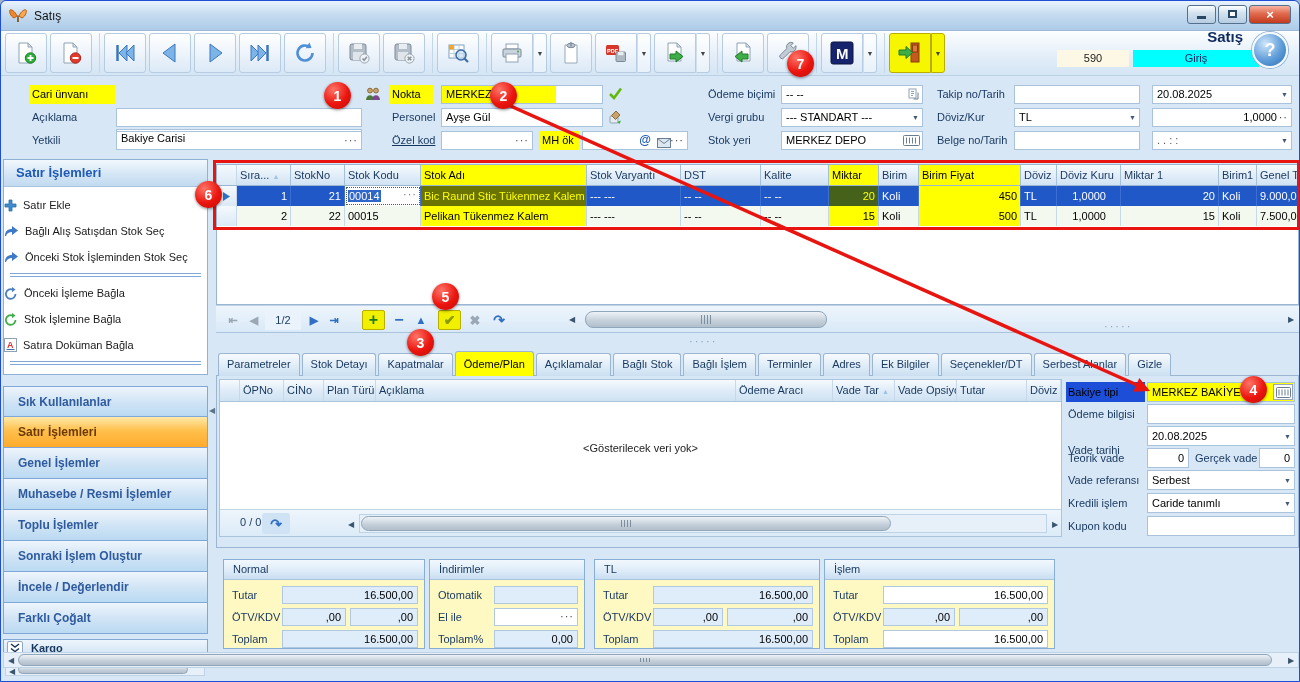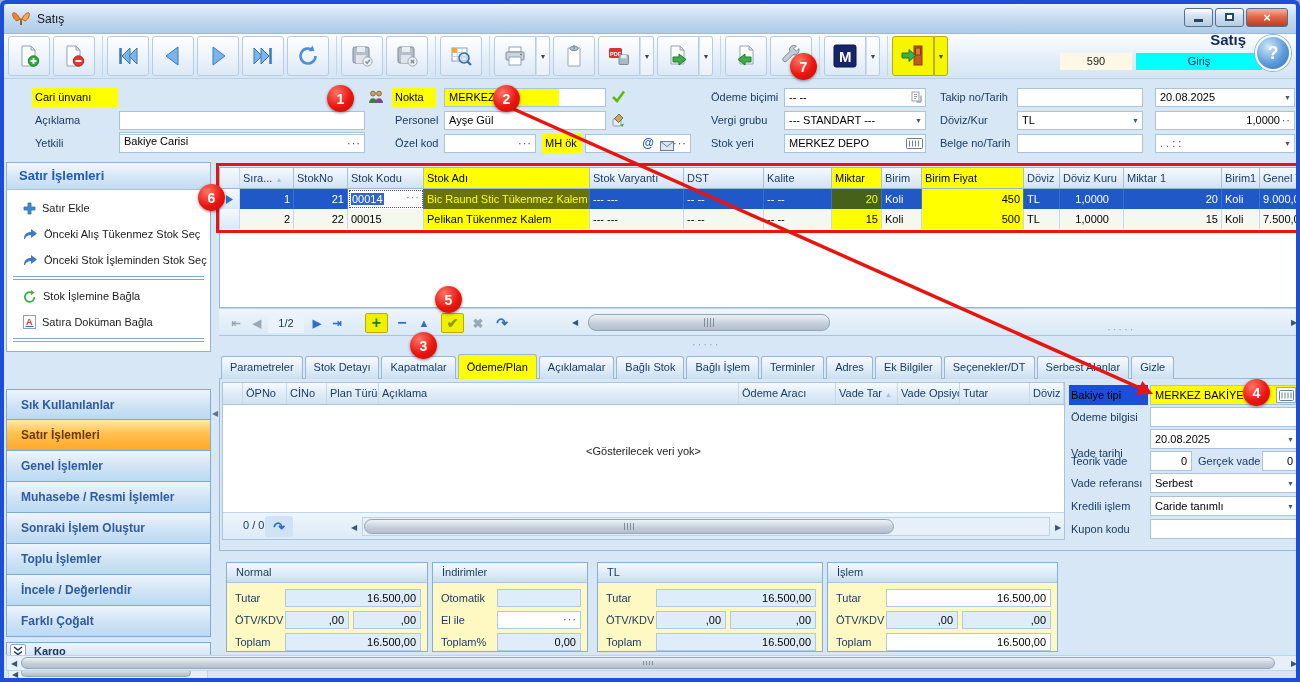--- a/index.html
+++ b/index.html
@@ -1,19 +1,19 @@
 <!DOCTYPE html>
 <html><head>
 <meta charset="utf-8">
 <style>
   html,body{margin:0;padding:0;background:#9fb6cc;}
   *{box-sizing:border-box;}
   #app{position:relative;width:1300px;height:682px;overflow:hidden;
        font-family:"Liberation Sans",sans-serif;font-size:11px;color:#000;
-       background:#d7e7f6;border:4px solid #1d4ed8;border-radius:6px 6px 0 0;}
+       background:#d7e7f6;border:1px solid #1d4ed8;border-radius:6px 6px 0 0;}
 
   
   .titlebar{position:absolute;left:0;top:0;right:0;height:30px;
     background:linear-gradient(#eaf3fc,#c6dcf1 45%,#adcbe8);
     border-bottom:1px solid #9db9d6;border-radius:6px 6px 0 0;
     display:flex;align-items:center;padding:0 8px;}
   .titlebar .title{font-size:12px;margin-left:7px;color:#111;}
   .wctrls{margin-left:auto;display:flex;align-items:flex-start;height:30px;padding-top:4px;}
   .wbtn{width:29px;height:19px;border:1px solid #53708c;background:linear-gradient(#fdfeff,#d4e2ef 40%,#b7cde2);
     display:flex;align-items:center;justify-content:center;border-radius:3px;margin-left:2px;}
@@ -57,21 +57,21 @@
   .dda{position:absolute;right:3px;top:0;line-height:18px;font-size:7px;color:#42597a;z-index:2;}
   .dots3{position:absolute;right:3px;top:0;line-height:16px;color:#444;font-size:11px;letter-spacing:1px;z-index:2;}
   .fldicon{position:absolute;top:2px;z-index:2;}
 
   
   .sidebar{position:absolute;left:2px;top:158px;width:205px;height:520px;}
   .sp{position:absolute;left:0;top:0;width:205px;border:1px solid #8fb2d4;background:#fff;}
   .sp-title{height:27px;background:linear-gradient(#f2f8fd,#d4e6f6 55%,#c2daf0);
     border-bottom:1px solid #a9c4de;color:#1f5bb5;font-weight:bold;font-size:13px;
     line-height:26px;padding-left:12px;}
-  .sp-item{height:26px;display:flex;align-items:center;padding-left:16px;color:#1a1a1a;cursor:default;}
+  .sp-item{height:26px;display:flex;align-items:center;padding-left:0;color:#1a1a1a;cursor:default;}
   .sp-item svg{margin-right:6px;flex:0 0 auto;}
   .sp-sep{height:4px;border-top:1px solid #7fa8d9;border-bottom:1px solid #7fa8d9;margin:3px 6px;}
   .sections{position:absolute;left:0;top:227px;width:205px;}
   .secbtn{height:31px;border:1px solid #7fa8d9;border-top:none;
     background:linear-gradient(#eef5fc,#cfe3f5 55%,#badaf2);
     color:#2f5b9e;font-weight:bold;font-size:12px;display:flex;align-items:center;padding-left:14px;}
   .secbtn:first-child{border-top:1px solid #7fa8d9;}
   .secbtn.active{background:linear-gradient(#ffe9a8,#ffc04d 45%,#ffaa2b);color:#6b3a00;}
   .kargobar{position:absolute;left:0;top:480px;width:205px;height:18px;border:1px solid #7fa8d9;
     background:linear-gradient(#eef5fc,#cfe3f5);display:flex;align-items:center;color:#17375f;font-weight:bold;}
@@ -372,21 +372,21 @@
   <span class="fldicon" style="left:607px;top:86px;"><svg width="15" height="13">
         <path d="M2 7l4 4 7-9.5" fill="none" stroke="#63b80c" stroke-width="2.6"></path>
       </svg></span>
   <span class="lbl" style="left:388px;top:107px;">Personel</span>
   <div class="fld" style="left:440px;top:107px;width:162px;"><span class="v">Ayşe Gül</span></div>
   <span class="fldicon" style="left:607px;top:109px;"><svg width="14" height="14">
         <rect x="2" y="6" width="8" height="7" rx="1" fill="#e7ecf0" stroke="#8fa2b5"></rect>
         <path d="M8 1l4 4-4.5 4.5-4-4z" fill="#caa36a" stroke="#8a6a3a"></path>
         <path d="M9 12l4-1.5-1.5 3.5z" fill="#3fae49"></path>
       </svg></span>
-  <span class="lbl" style="left:388px;top:130px;">Özel kod</span>
+  <span class="lbl" style="left:388px;top:130px;text-decoration:underline;">Özel kod</span>
   <div class="fld" style="left:440px;top:130px;width:92px;"><span class="v"></span><span class="dots3">···</span></div>
   <span class="lbl hl" style="left:538px;top:130px;width:40px;">MH ök</span>
   <div class="fld" style="left:581px;top:130px;width:106px;"><span class="v"></span>
     <span style="position:absolute;right:36px;top:0;line-height:17px;color:#1f5bb5;font-weight:bold;font-size:12px;z-index:2;">@</span>
     <span class="fldicon" style="right:16px;left:auto;top:4px;"><svg width="14" height="10">
           <rect x=".5" y=".5" width="13" height="9" fill="#dce7f2" stroke="#6b7e91"></rect>
           <path d="M.5.5l6.5 5 6.5-5" fill="none" stroke="#6b7e91"></path>
         </svg></span>
     <span class="dots3">···</span></div>
 
@@ -423,29 +423,36 @@
         <div class="sp-item">
             <svg width="13" height="13">
               <path d="M5 1h3v4h4v3H8v4H5V8H1V5h4z" fill="#3e8ccc" stroke="#2a6ea8" stroke-width=".8"></path>
             </svg>
             <span>Satır Ekle</span>
           </div>
         <div class="sp-item">
             <svg width="15" height="12">
               <path d="M1 11C1 5 5 4 8 4V1l6 4.5L8 10V7C5 7 3 8 2 11z" fill="#3e78c8"></path>
             </svg>
-            <span>Önceki Alış Tükenmez Stok Seç</span>
+            <span>Bağlı Alış Satışdan Stok Seç</span>
           </div>
         <div class="sp-item">
             <svg width="15" height="12">
               <path d="M1 11C1 5 5 4 8 4V1l6 4.5L8 10V7C5 7 3 8 2 11z" fill="#3e78c8"></path>
             </svg>
             <span>Önceki Stok İşleminden Stok Seç</span>
           </div>
         <div class="sp-sep"></div>
+        <div class="sp-item">
+            <svg width="14" height="13">
+              <path d="M11.5 7A4.8 4.8 0 1 1 8.6 2.6" fill="none" stroke="#4a7fbf" stroke-width="1.8"></path>
+              <path d="M8 0l3.5 2.5L8 5.2z" fill="#4a7fbf"></path>
+            </svg>
+            <span>Önceki İşleme Bağla</span>
+          </div>
         <div class="sp-item">
             <svg width="14" height="13">
               <path d="M11.5 7A4.8 4.8 0 1 1 8.6 2.6" fill="none" stroke="#3fae49" stroke-width="1.8"></path>
               <path d="M8 0l3.5 2.5L8 5.2z" fill="#3fae49"></path>
             </svg>
             <span>Stok İşlemine Bağla</span>
           </div>
         <div class="sp-item">
             <svg width="13" height="14">
               <rect x=".5" y=".5" width="12" height="13" fill="#fff" stroke="#8fa2b5"></rect>
@@ -455,22 +462,22 @@
             <span>Satıra Doküman Bağla</span>
           </div>
         <div class="sp-sep"></div>
       </div>
     </div>
     <div class="sections">
       <div class="secbtn">Sık Kullanılanlar</div>
       <div class="secbtn active">Satır İşlemleri</div>
       <div class="secbtn">Genel İşlemler</div>
       <div class="secbtn">Muhasebe / Resmi İşlemler</div>
+      <div class="secbtn">Toplu İşlemler</div>
       <div class="secbtn">Sonraki İşlem Oluştur</div>
-      <div class="secbtn">Toplu İşlemler</div>
       <div class="secbtn">İncele / Değerlendir</div>
       <div class="secbtn">Farklı Çoğalt</div>
     </div>
     <div class="kargobar">
       <span class="chev">
           <svg width="10" height="10">
             <path d="M1 1l4 3 4-3M1 5.5l4 3 4-3" fill="none" stroke="#17375f" stroke-width="1.5"></path>
           </svg>
         </span>
       <span>Kargo</span>

